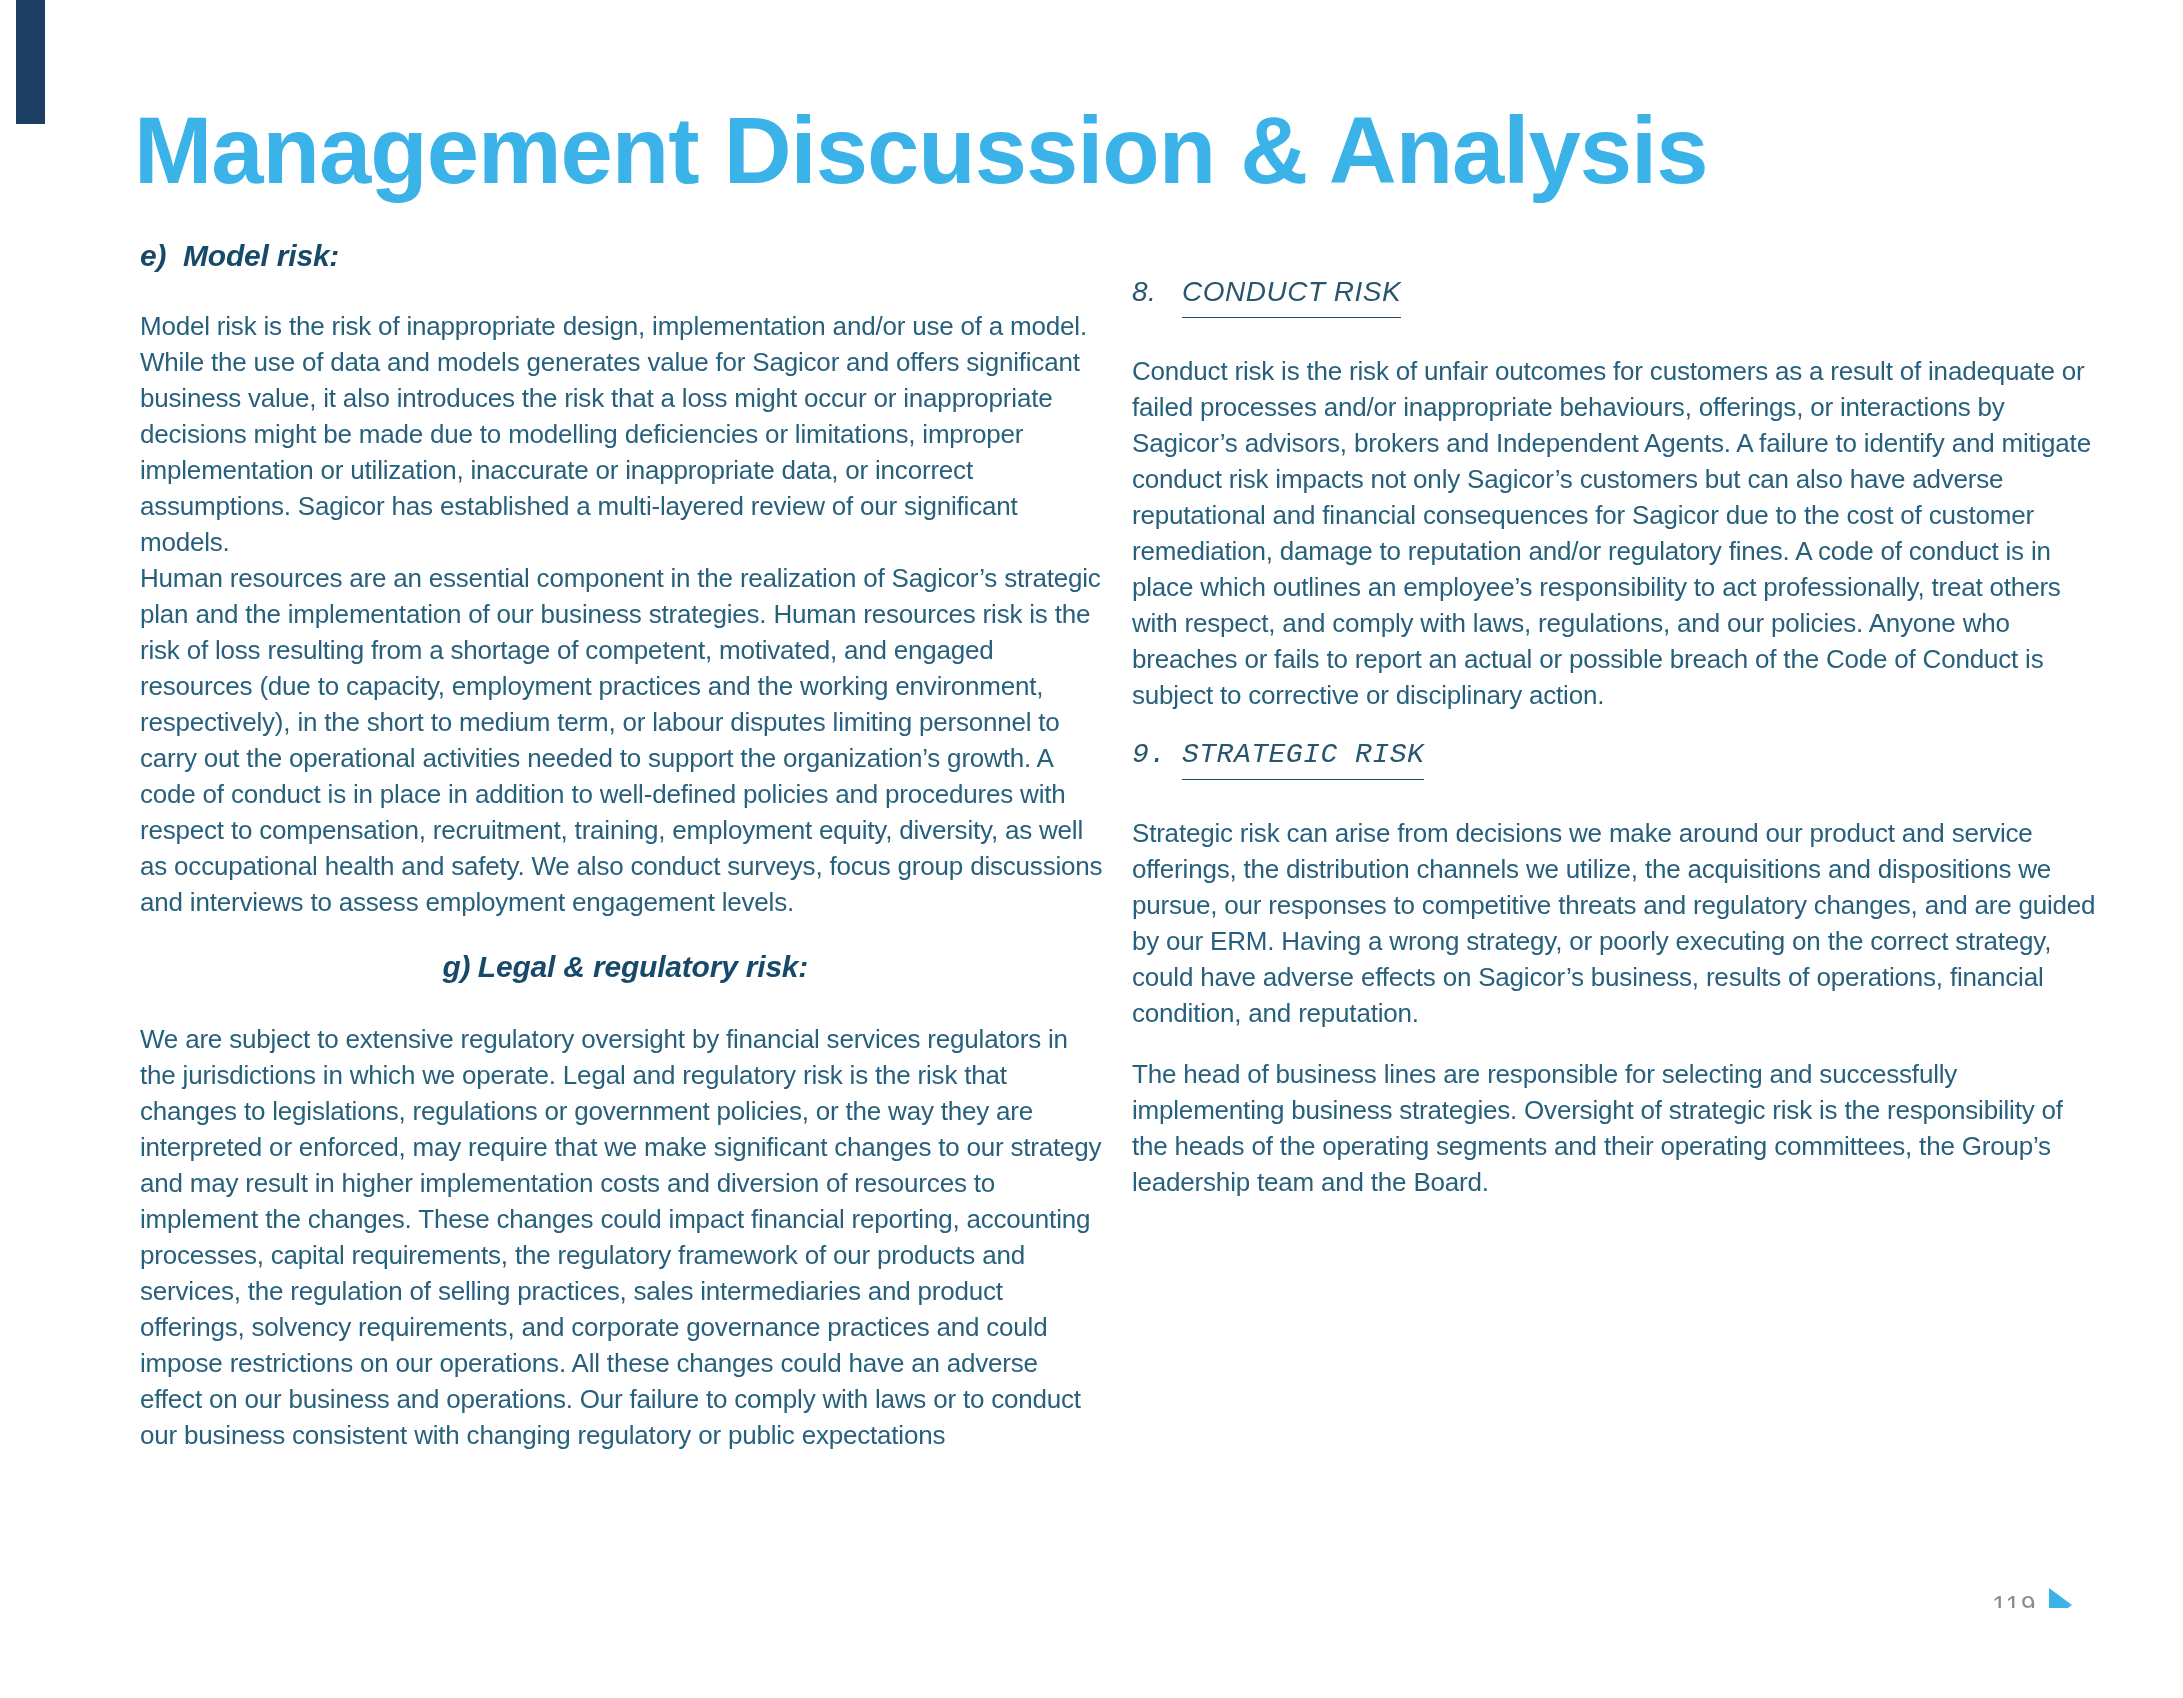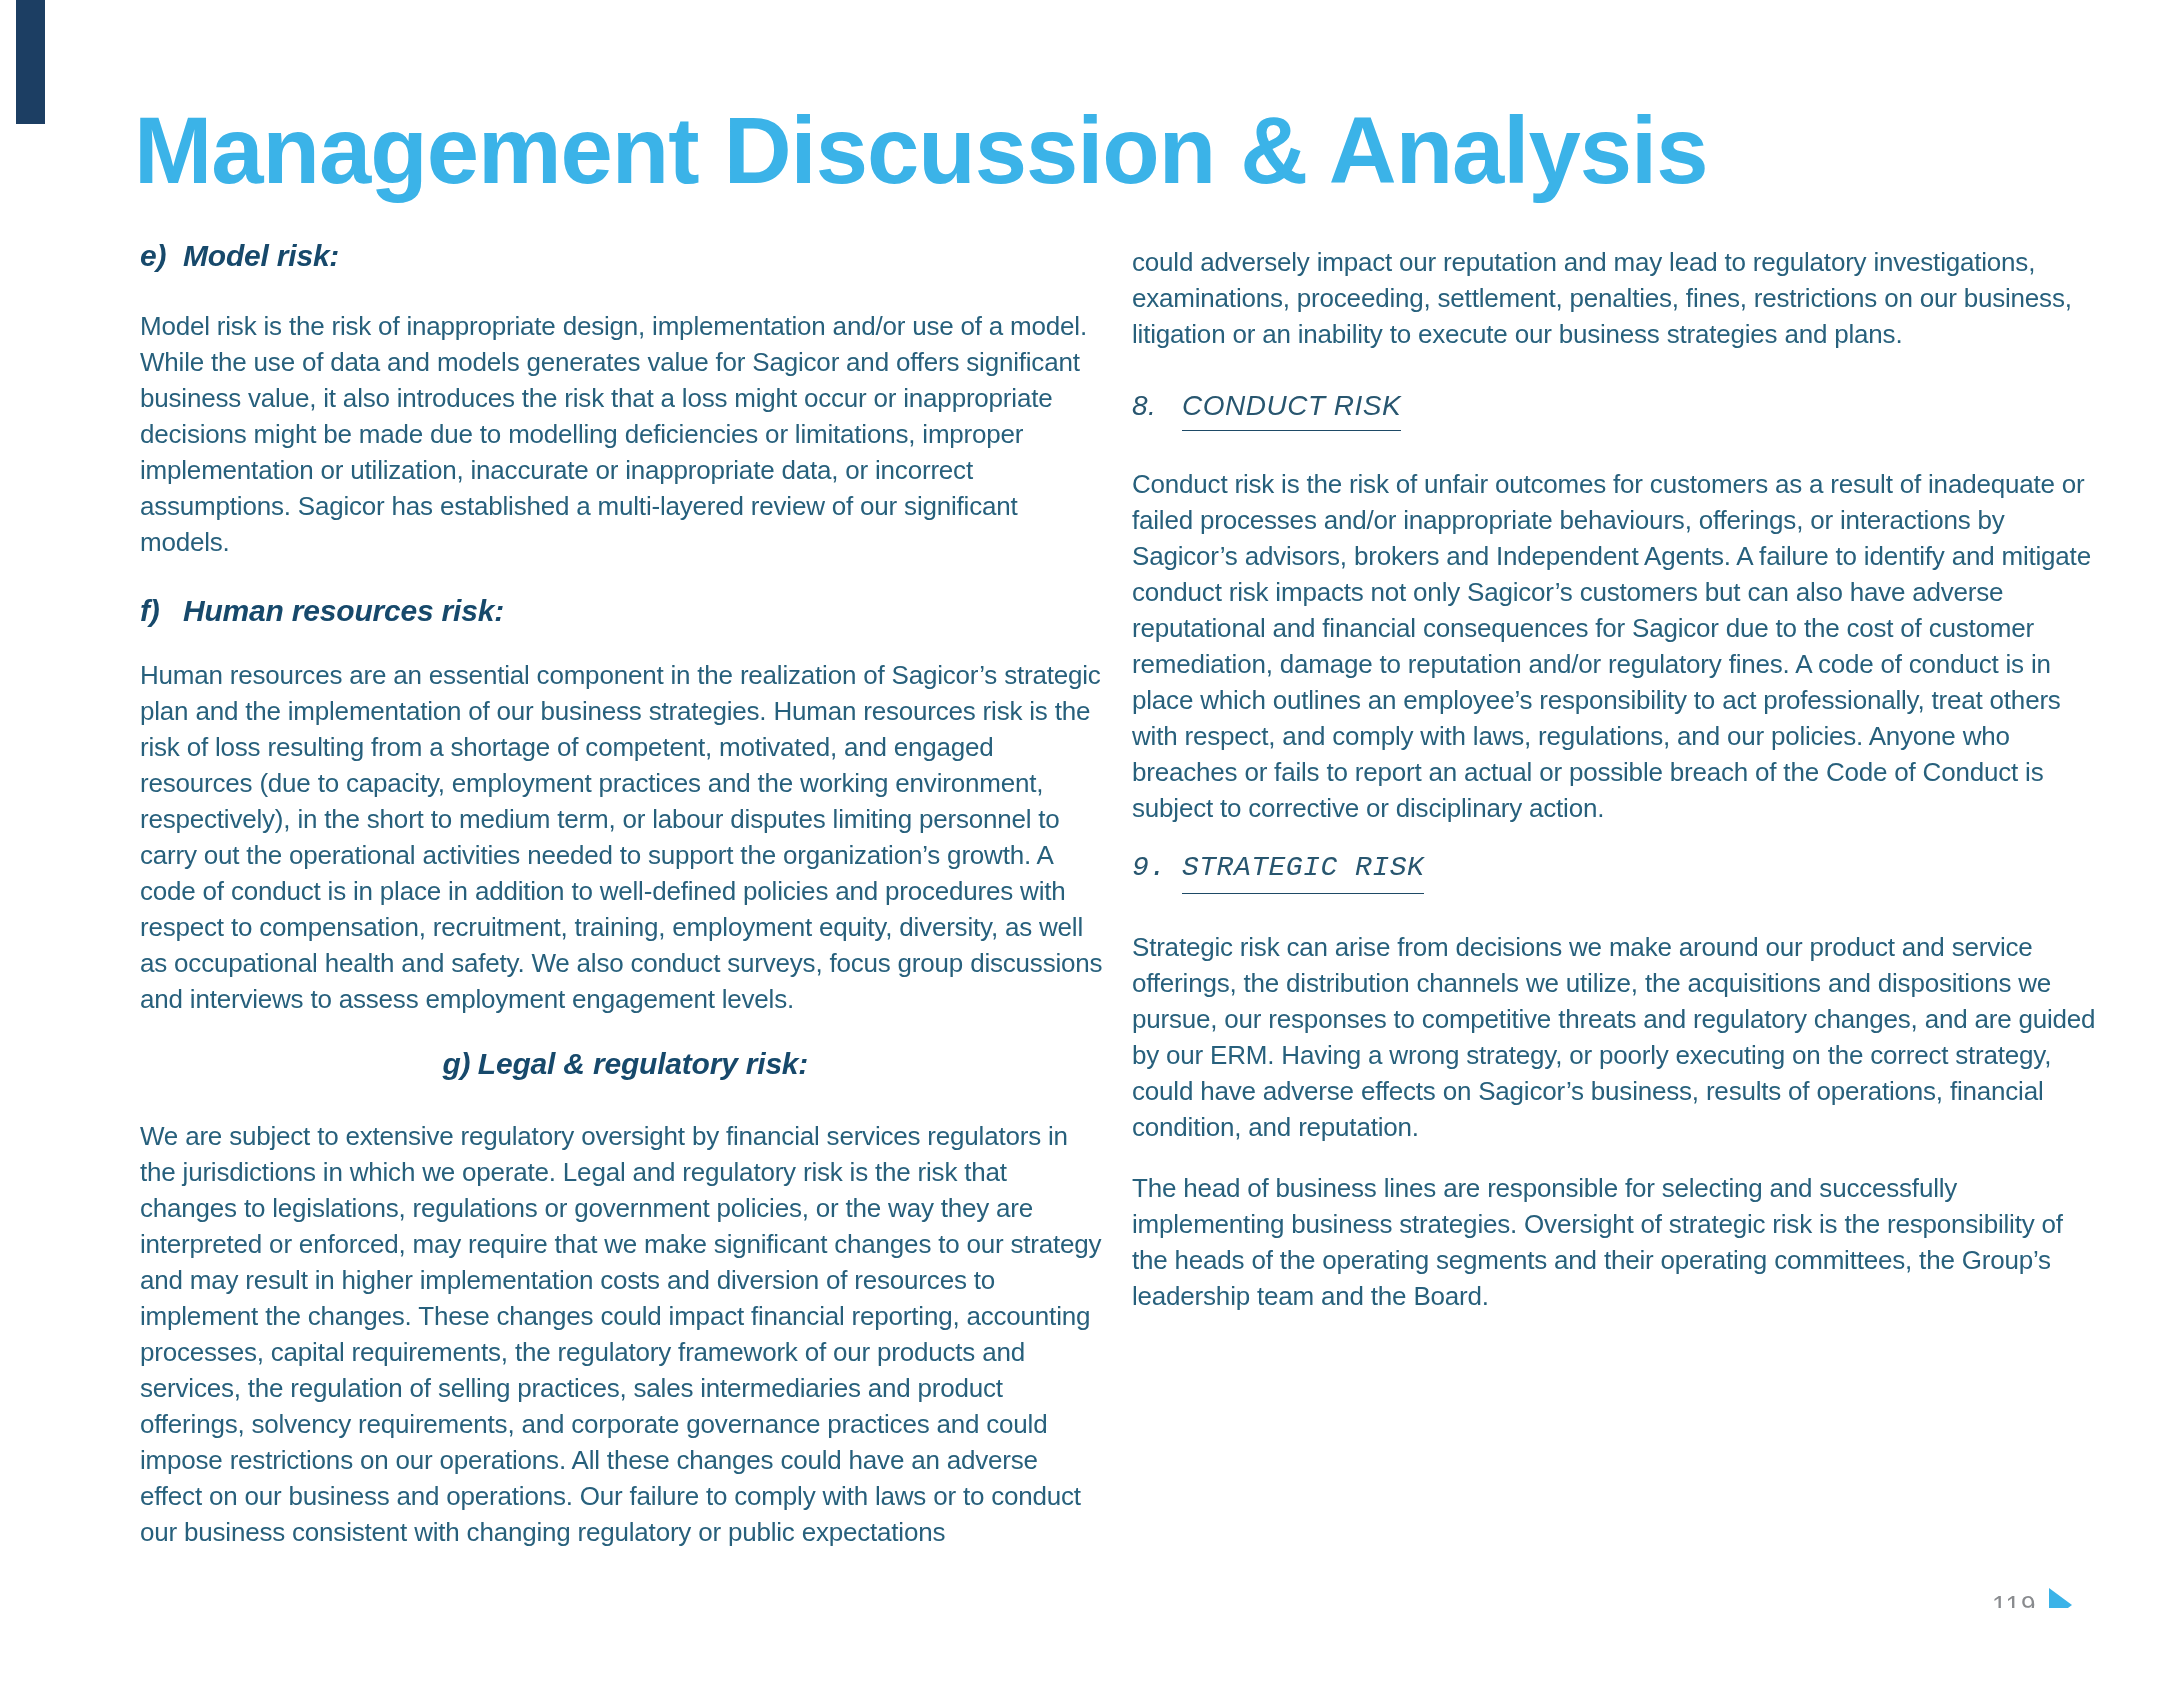--- a/index.html
+++ b/index.html
@@ -93,29 +93,27 @@
 <div class="page">
 
   <div class="edge-tab"></div>
 
   <div class="page-title">Management Discussion &amp; Analysis</div>
 
   <div class="col col-left">
     <div class="sec-heading h-e"><span class="lbl">e)</span><span>Model risk:</span></div>
     <p>Model risk is the risk of inappropriate design, implementation and/or use of a model. While the use of data and models generates value for Sagicor and offers significant business value, it also introduces the risk that a loss might occur or inappropriate decisions might be made due to modelling deficiencies or limitations, improper implementation or utilization, inaccurate or inappropriate data, or incorrect assumptions. Sagicor has established a multi-layered review of our significant models.</p>
 
-    <div class="sec-heading h-f"><span class="lbl">f)</span><span>Human resources risk:</span></div>
     <p>Human resources are an essential component in the realization of Sagicor’s strategic plan and the implementation of our business strategies. Human resources risk is the risk of loss resulting from a shortage of competent, motivated, and engaged resources (due to capacity, employment practices and the working environment, respectively), in the short to medium term, or labour disputes limiting personnel to carry out the operational activities needed to support the organization’s growth. A code of conduct is in place in addition to well-defined policies and procedures with respect to compensation, recruitment, training, employment equity, diversity, as well as occupational health and safety. We also conduct surveys, focus group discussions and interviews to assess employment engagement levels.</p>
 
     <div class="sec-heading h-g"><span class="lbl">g)</span><span>Legal &amp; regulatory risk:</span></div>
     <p>We are subject to extensive regulatory oversight by financial services regulators in the jurisdictions in which we operate. Legal and regulatory risk is the risk that changes to legislations, regulations or government policies, or the way they are interpreted or enforced, may require that we make significant changes to our strategy and may result in higher implementation costs and diversion of resources to implement the changes. These changes could impact financial reporting, accounting processes, capital requirements, the regulatory framework of our products and services, the regulation of selling practices, sales intermediaries and product offerings, solvency requirements, and corporate governance practices and could impose restrictions on our operations. All these changes could have an adverse effect on our business and operations. Our failure to comply with laws or to conduct our business consistent with changing regulatory or public expectations</p>
   </div>
 
   <div class="col col-right">
-    <p class="intro-para">could adversely impact our reputation and may lead to regulatory investigations, examinations, proceeding, settlement, penalties, fines, restrictions on our business, litigation or an inability to execute our business strategies and plans.</p>
 
     <div class="risk-heading rh-8"><span class="num">8.</span><span class="txt">CONDUCT RISK</span></div>
     <p class="risk-para-1">Conduct risk is the risk of unfair outcomes for customers as a result of inadequate or failed processes and/or inappropriate behaviours, offerings, or interactions by Sagicor’s advisors, brokers and Independent Agents. A failure to identify and mitigate conduct risk impacts not only Sagicor’s customers but can also have adverse reputational and financial consequences for Sagicor due to the cost of customer remediation, damage to reputation and/or regulatory fines. A code of conduct is in place which outlines an employee’s responsibility to act professionally, treat others with respect, and comply with laws, regulations, and our policies. Anyone who breaches or fails to report an actual or possible breach of the Code of Conduct is subject to corrective or disciplinary action.</p>
 
     <div class="risk-heading rh-9"><span class="num">9.</span><span class="txt">STRATEGIC RISK</span></div>
     <p class="risk-para-1">Strategic risk can arise from decisions we make around our product and service offerings, the distribution channels we utilize, the acquisitions and dispositions we pursue, our responses to competitive threats and regulatory changes, and are guided by our ERM. Having a wrong strategy, or poorly executing on the correct strategy, could have adverse effects on Sagicor’s business, results of operations, financial condition, and reputation.</p>
     <p class="risk-para-2">The head of business lines are responsible for selecting and successfully implementing business strategies. Oversight of strategic risk is the responsibility of the heads of the operating segments and their operating committees, the Group’s leadership team and the Board.</p>
   </div>
 
   <div class="footer">

